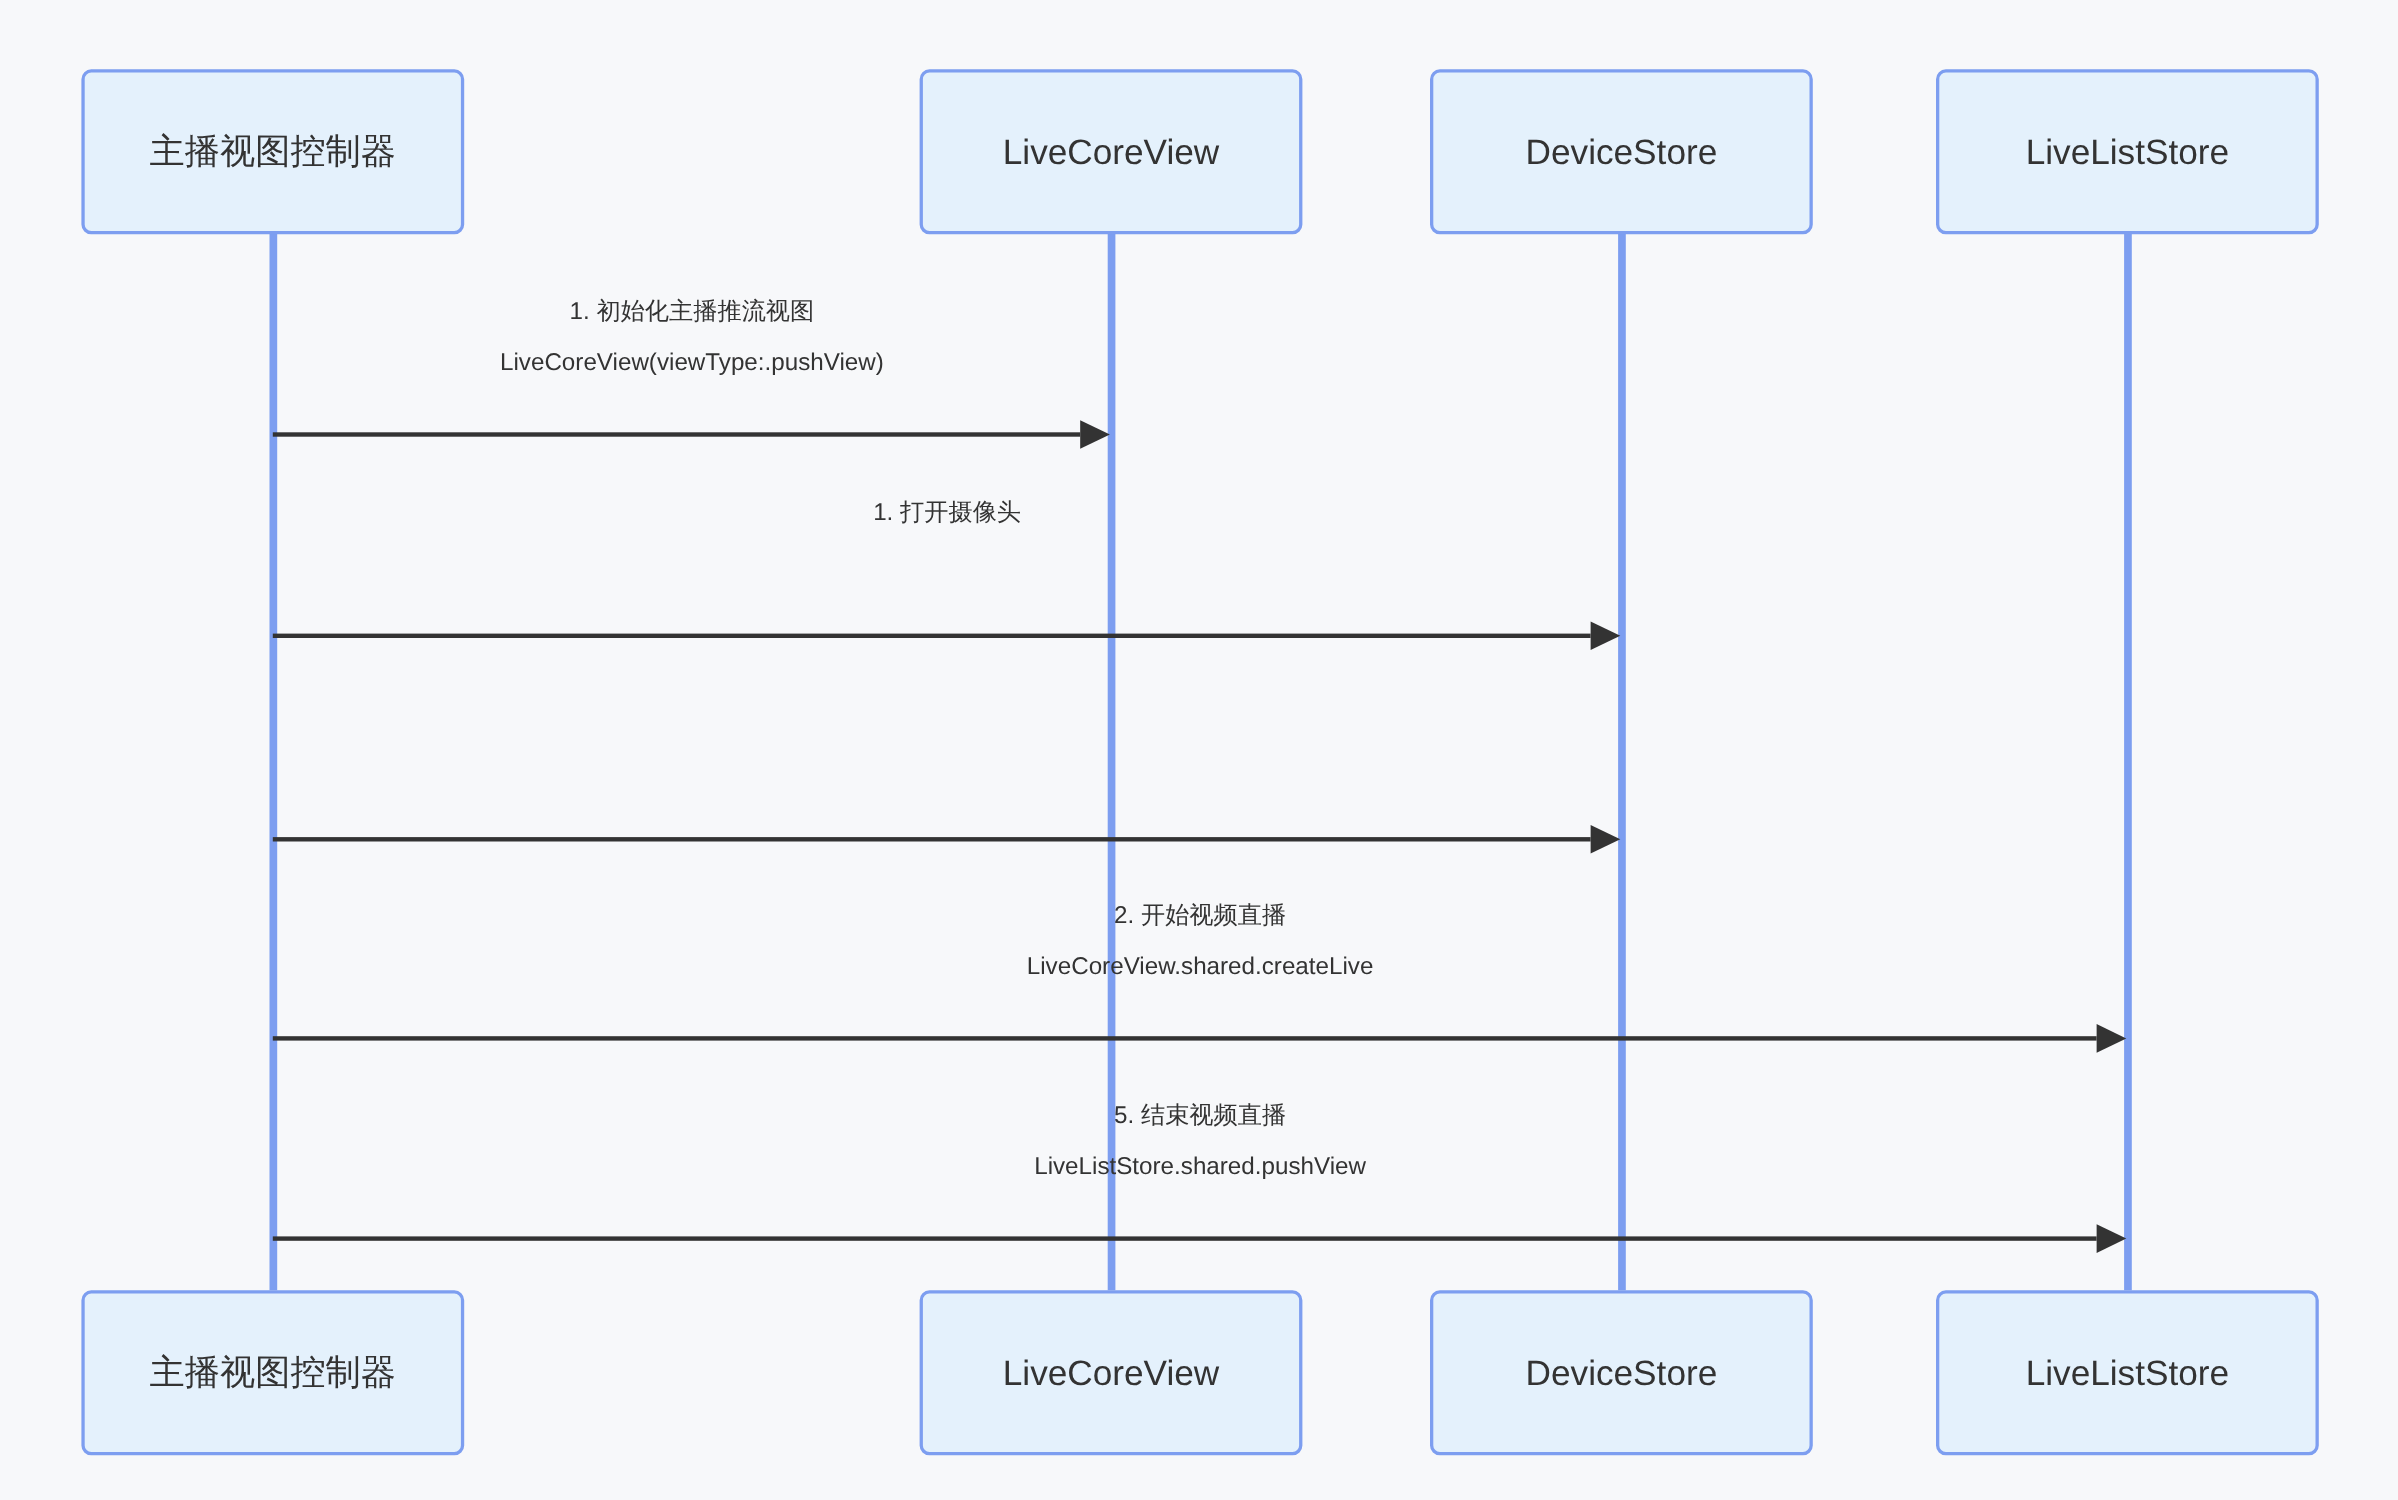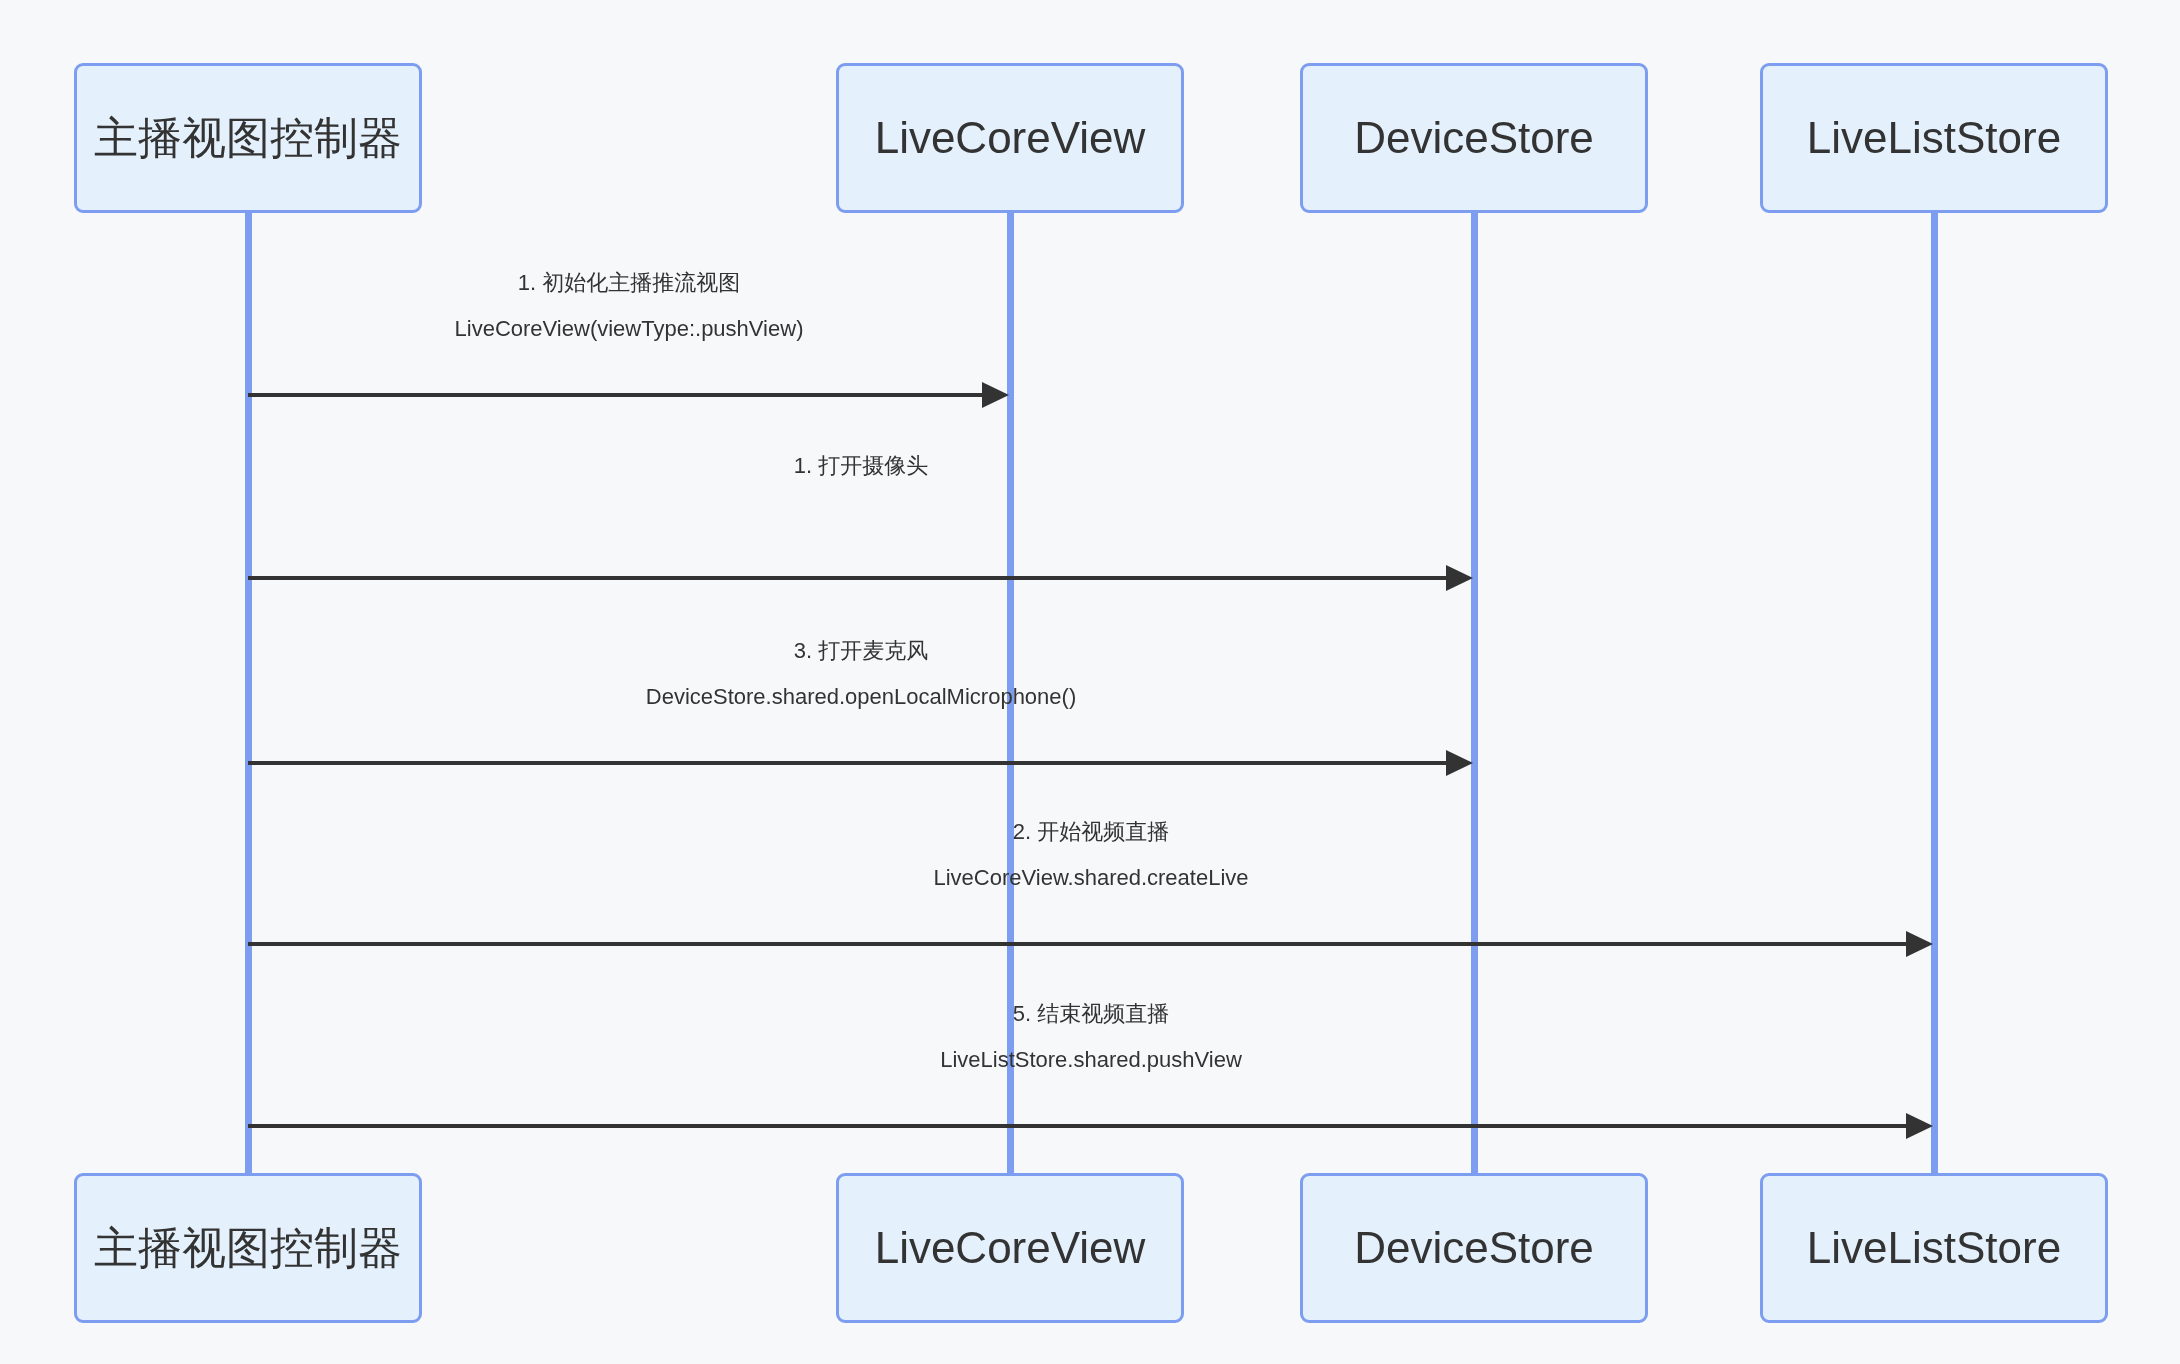--- a/index.html
+++ b/index.html
@@ -16,21 +16,21 @@
     overflow:hidden;
     font-family:"Liberation Sans","DejaVu Sans",sans-serif;
     color:var(--text);
   }
   .actor{
     position:absolute;width:348px;height:150px;box-sizing:border-box;
     background:var(--actor-fill);
     border:3px solid var(--actor-border);
     border-radius:9px;
     display:flex;align-items:center;justify-content:center;
-    font-size:44px;color:var(--text);
+    font-size:32px;color:var(--text);
   }
   .lifeline{
     position:absolute;top:211px;height:962px;width:7px;
     background:var(--line);
   }
   .msg-text{
     position:absolute;width:1000px;text-align:center;
     font-size:22px;line-height:46px;color:var(--text);
   }
   .msg-line{
@@ -85,24 +85,20 @@
   </div>
   <div class="msg-line" style="left:248px;top:393px;width:734px"></div>
   <div class="msg-head" style="left:982px;top:382px"></div>
 
   <div class="msg-text" style="left:361px;top:443px">
     <div>1. 打开摄像头</div>
   </div>
   <div class="msg-line" style="left:248px;top:576px;width:1198px"></div>
   <div class="msg-head" style="left:1446px;top:565px"></div>
 
-  <div class="msg-text" style="left:361px;top:628px">
-    <div>3. 打开麦克风</div>
-    <div>DeviceStore.shared.openLocalMicrophone()</div>
-  </div>
   <div class="msg-line" style="left:248px;top:761px;width:1198px"></div>
   <div class="msg-head" style="left:1446px;top:750px"></div>
 
   <div class="msg-text" style="left:591px;top:809px">
     <div>2. 开始视频直播</div>
     <div>LiveCoreView.shared.createLive</div>
   </div>
   <div class="msg-line" style="left:248px;top:942px;width:1658px"></div>
   <div class="msg-head" style="left:1906px;top:931px"></div>
 

